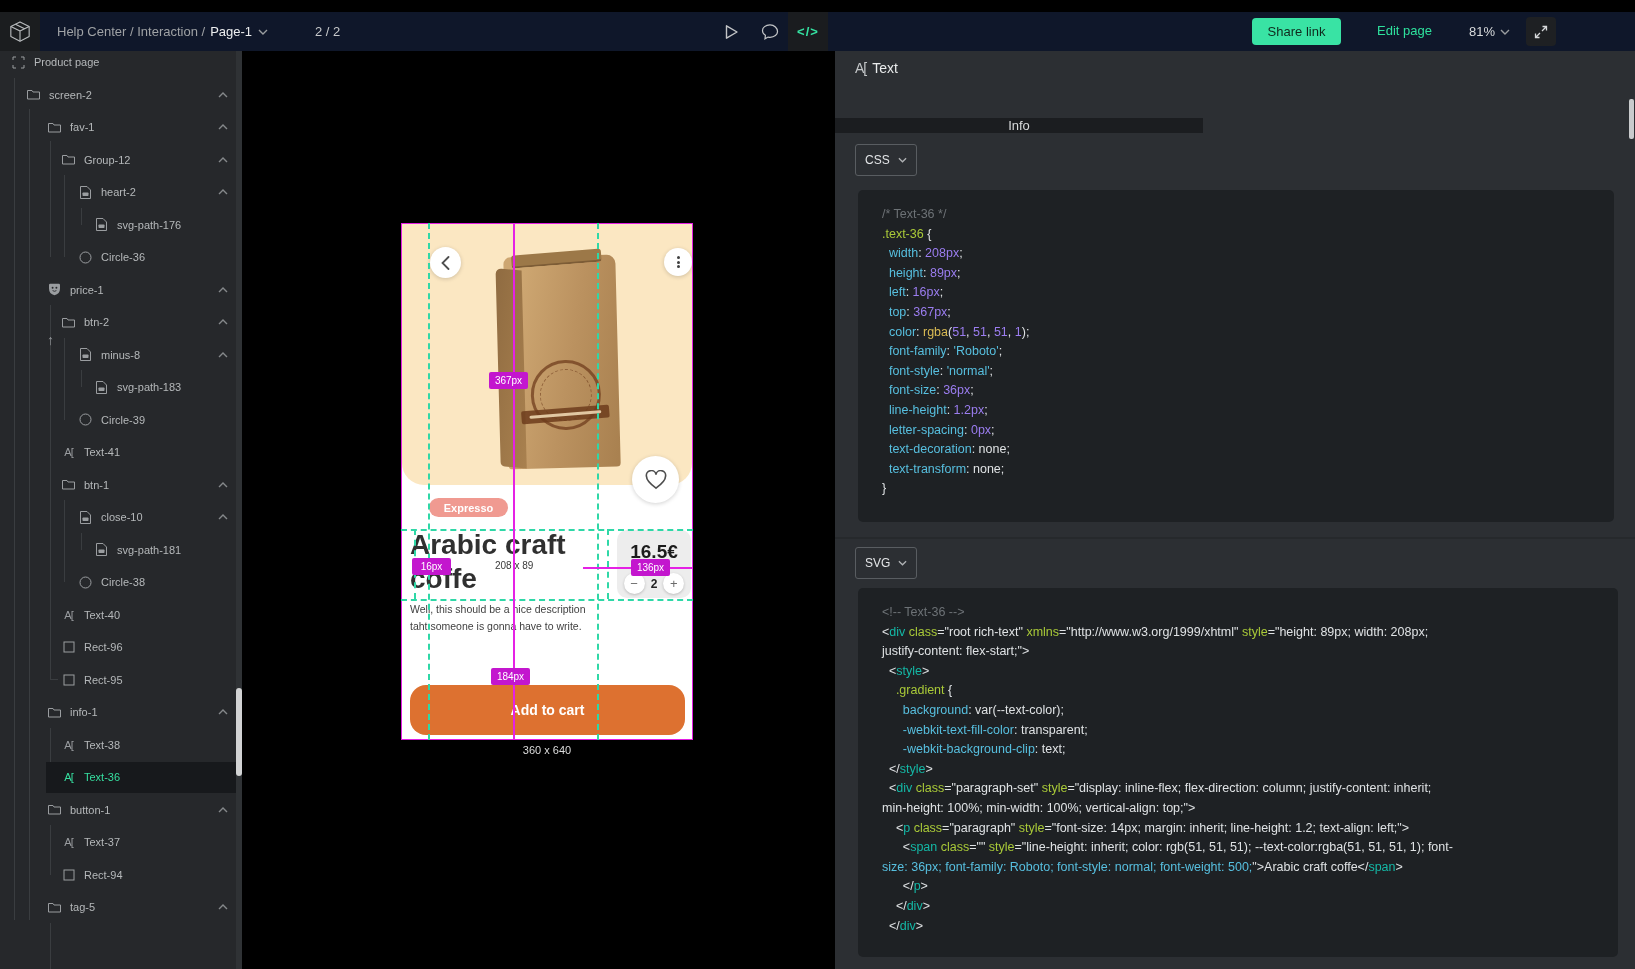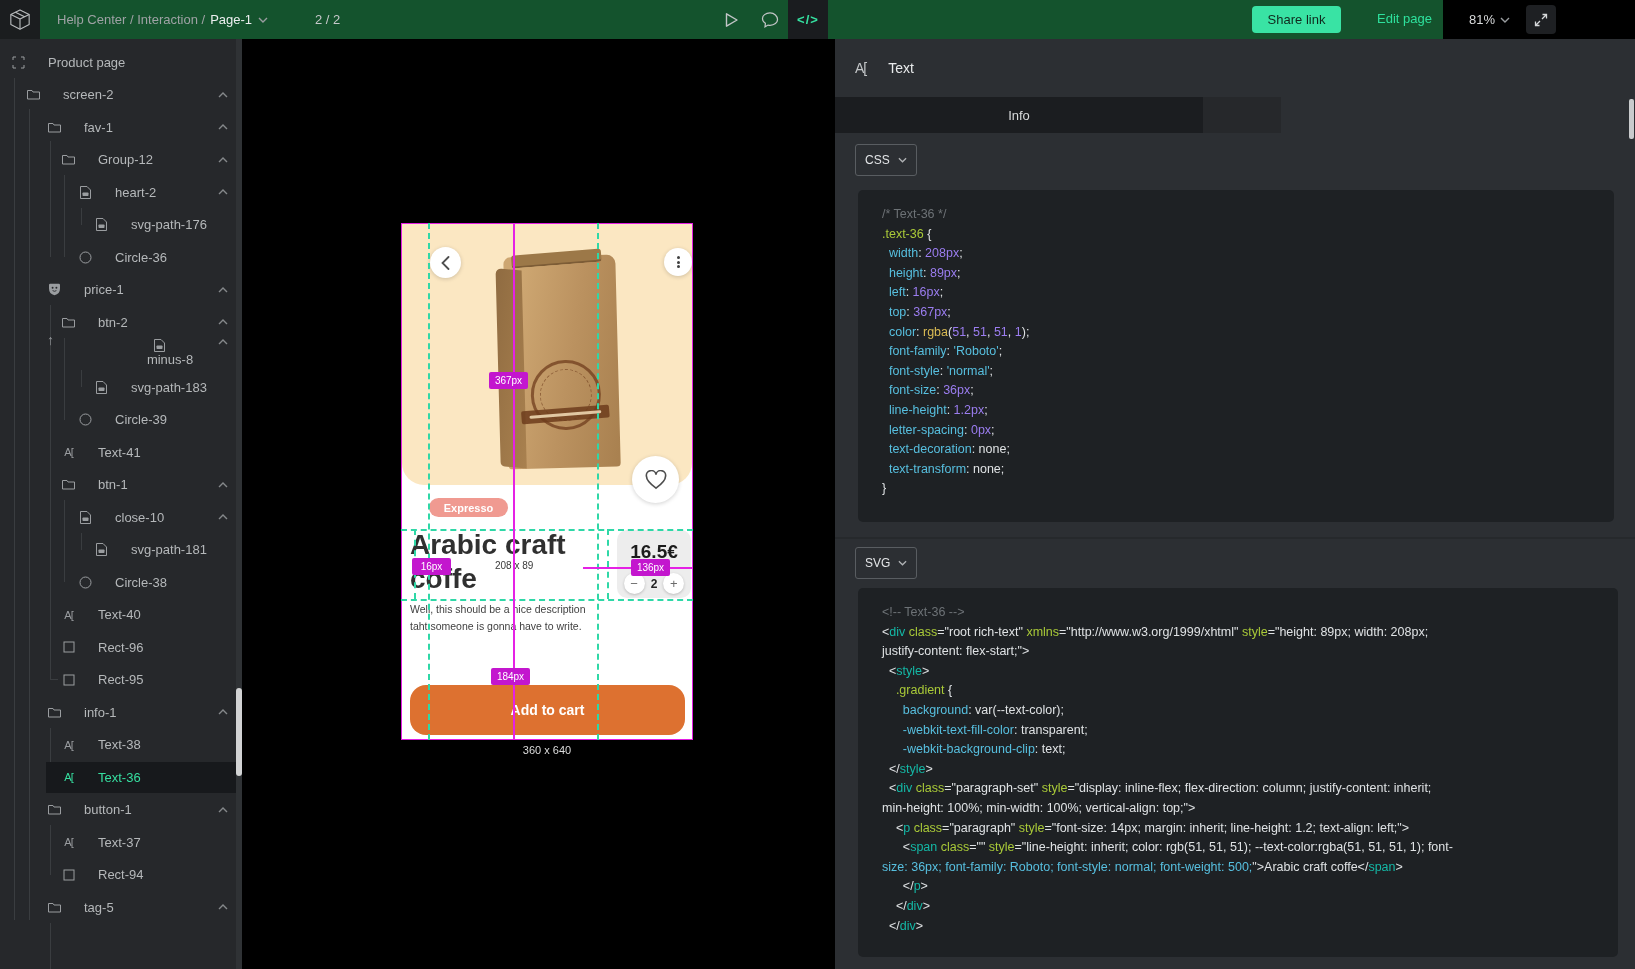--- a/index.html
+++ b/index.html
@@ -1,21 +1,21 @@
 <!DOCTYPE html>
 <html><head>
 <meta charset="utf-8">
 <style>
   * { margin:0; padding:0; box-sizing:border-box; }
   html,body { background:#000; }
   #app { position:relative; width:1635px; height:969px; overflow:hidden;
          font-family:"Liberation Sans", sans-serif; background:#000; }
 
   
-  .topbar { position:absolute; left:0; top:0; width:1443px; height:39px; background:#14532d; z-index:30; }
+  .topbar { position:absolute; left:0; top:12px; width:1635px; height:39px; background:#0f172a; z-index:30; }
   .logo-tile { position:absolute; left:0; top:0; width:40px; height:39px; background:#1b1d1f;
                display:flex; align-items:center; justify-content:center; }
   .crumb { position:absolute; left:57px; top:0; height:39px; display:flex; align-items:center; font-size:13px; }
   .crumb .pre { color:#9fa2a5; }
   .crumb .cur { color:#eceeef; font-weight:500; margin-left:5px; }
   .crumb .chev { margin-left:6px; display:flex; }
   .counter { position:absolute; left:315px; top:0; height:39px; display:flex; align-items:center;
              color:#c6c8ca; font-size:13px; }
   .tb-icon { position:absolute; top:0; height:39px; width:38px; display:flex; align-items:center; justify-content:center; cursor:pointer; }
   .tb-play { left:712px; } .tb-comment { left:751px; }
@@ -28,21 +28,21 @@
   .expand-btn { position:absolute; left:1526px; top:5px; width:30px; height:29px; background:#1e2023;
                 border-radius:4px; display:flex; align-items:center; justify-content:center; cursor:pointer; }
 
   
   .sidebar { position:absolute; left:0; top:39px; width:242px; height:930px; background:#26282b; overflow:hidden; z-index:20; }
   #tree { position:absolute; left:0; top:7px; right:0; }
   .trow { position:relative; height:32.5px; display:flex; align-items:center; z-index:0; }
   .trow.sel::before { content:""; position:absolute; left:46px; right:0; top:1px; bottom:1px; background:#17191c; z-index:-1; }
   .ticn { width:17px; display:inline-flex; justify-content:center; color:#9a9da0; flex:none; }
   .atx { font-size:11px; letter-spacing:-1px; color:#9a9da0; font-weight:500; }
-  .tlbl { margin-left:21px; font-size:13px; color:#b5b8ba; white-space:nowrap; }
+  .tlbl { margin-left:7px; font-size:11px; color:#b5b8ba; white-space:nowrap; }
   .trow.sel .tlbl, .trow.sel .ticn, .trow.sel .atx { color:#36dfa0; }
   .tchev { position:absolute; right:14px; color:#85888b; display:flex; }
   .guide { position:absolute; width:1px; background:#3a3d40; }
   .ghook { position:absolute; height:1px; background:#3a3d40; }
   .uparrow { position:absolute; left:43px; top:294px; width:15px; text-align:center;
              color:#95989b; font-size:14px; line-height:14px; }
   .sb-track { position:absolute; right:0; top:0; width:6px; height:930px; background:#2f3235; }
   .sb-thumb { position:absolute; right:0; top:649px; width:6px; height:88px; background:#d2d3d4; border-radius:3px; }
 
   
@@ -92,22 +92,22 @@
   .mline-h { position:absolute; left:341px; top:528px; width:110px; height:1.5px; background:#e521e5; z-index:6; }
   .pxlabel { position:absolute; background:#c316ce; color:#fff; font-size:10px; height:17px; min-width:39px;
              display:flex; align-items:center; justify-content:center; border-radius:2px; z-index:7; padding:0 4px; }
   .sizelabel { position:absolute; font-size:10px; color:#3a3a3a; z-index:7; }
   .framesize { position:absolute; left:159px; top:705px; width:292px; text-align:center; color:#dcdcdc; font-size:11px; z-index:7; }
 
   
   .panel { position:absolute; left:835px; top:39px; width:800px; height:930px; background:#2c2f33; overflow:hidden; }
   .panel-head { position:absolute; left:0; top:0; width:100%; height:58px; display:flex; align-items:center; }
   .panel-head .atx { font-size:14px; color:#c3c6c8; margin-left:20px; }
-  .panel-title { color:#e9ebec; font-size:14px; margin-left:22px; }
-  .tabs { position:absolute; left:0; top:58px; width:100%; height:36px; display:flex; }
+  .panel-title { color:#e9ebec; font-size:14px; margin-left:6px; }
+  .tabs { position:absolute; left:0; top:58px; width:100%; height:36px; display:flex;align-items:flex-end; }
   .tab { display:flex; align-items:center; justify-content:center; font-size:13px; cursor:pointer; }
   .tab-info { width:368px; background:#1b1d20; color:#d8dadb; }
   .tab-code { width:354px; background:#34383c; color:#eceef0; }
   .tab-gutter { width:78px; background:#26282b; }
   .dropdown { position:absolute; left:20px; width:62px; height:32px; border:1px solid #595d61; border-radius:3px;
               display:flex; align-items:center; justify-content:space-between; padding:0 9px;
               color:#e3e5e7; font-size:12px; cursor:pointer; background:transparent; font-family:inherit; }
   .dd-css { top:105px; } .dd-svg { top:508px; }
   .codeblock { position:absolute; left:23px; background:#1e2124; border-radius:5px;
                font-family:"Liberation Sans", sans-serif; font-size:12.5px; }
@@ -291,21 +291,21 @@
               <path d="M.5 1.5 H5 l1 1.5 h6.5 v7 H.5 Z" fill="none" stroke="currentColor"></path>
             </svg>
           </span>
           <span class="tlbl">btn-2</span>
           <span class="tchev">
             <svg width="10" height="6" viewBox="0 0 10 6">
               <path d="M1 5 5 1 9 5" fill="none" stroke="currentColor" stroke-width="1.4"></path>
             </svg>
           </span>
         </div>
-        <div class="trow" style="padding-left: 77px; flex-direction: column;">
+        <div class="trow" style="padding-left: 77px;">
           <span class="ticn">
             <svg width="11" height="13" viewBox="0 0 11 13">
               <path d="M.5 .5 h6.5 L10.5 4 v8.5 H.5 Z" fill="none" stroke="currentColor"></path>
               <rect x="2.5" y="6.5" width="6" height="3.5" rx=".7" fill="currentColor"></rect>
             </svg>
           </span>
           <span class="tlbl">minus-8</span>
           <span class="tchev">
             <svg width="10" height="6" viewBox="0 0 10 6">
               <path d="M1 5 5 1 9 5" fill="none" stroke="currentColor" stroke-width="1.4"></path>

